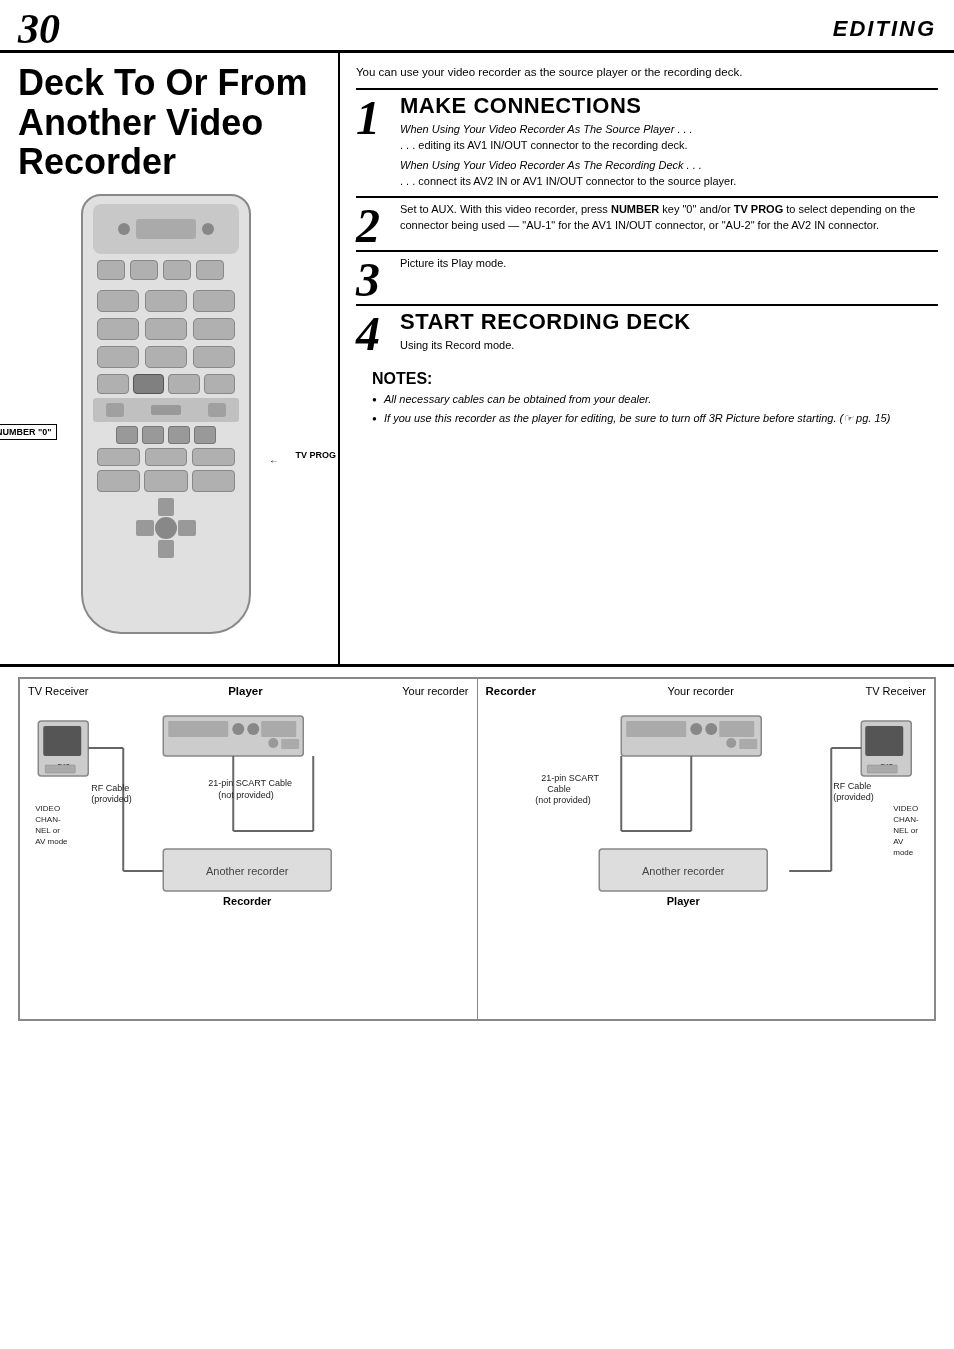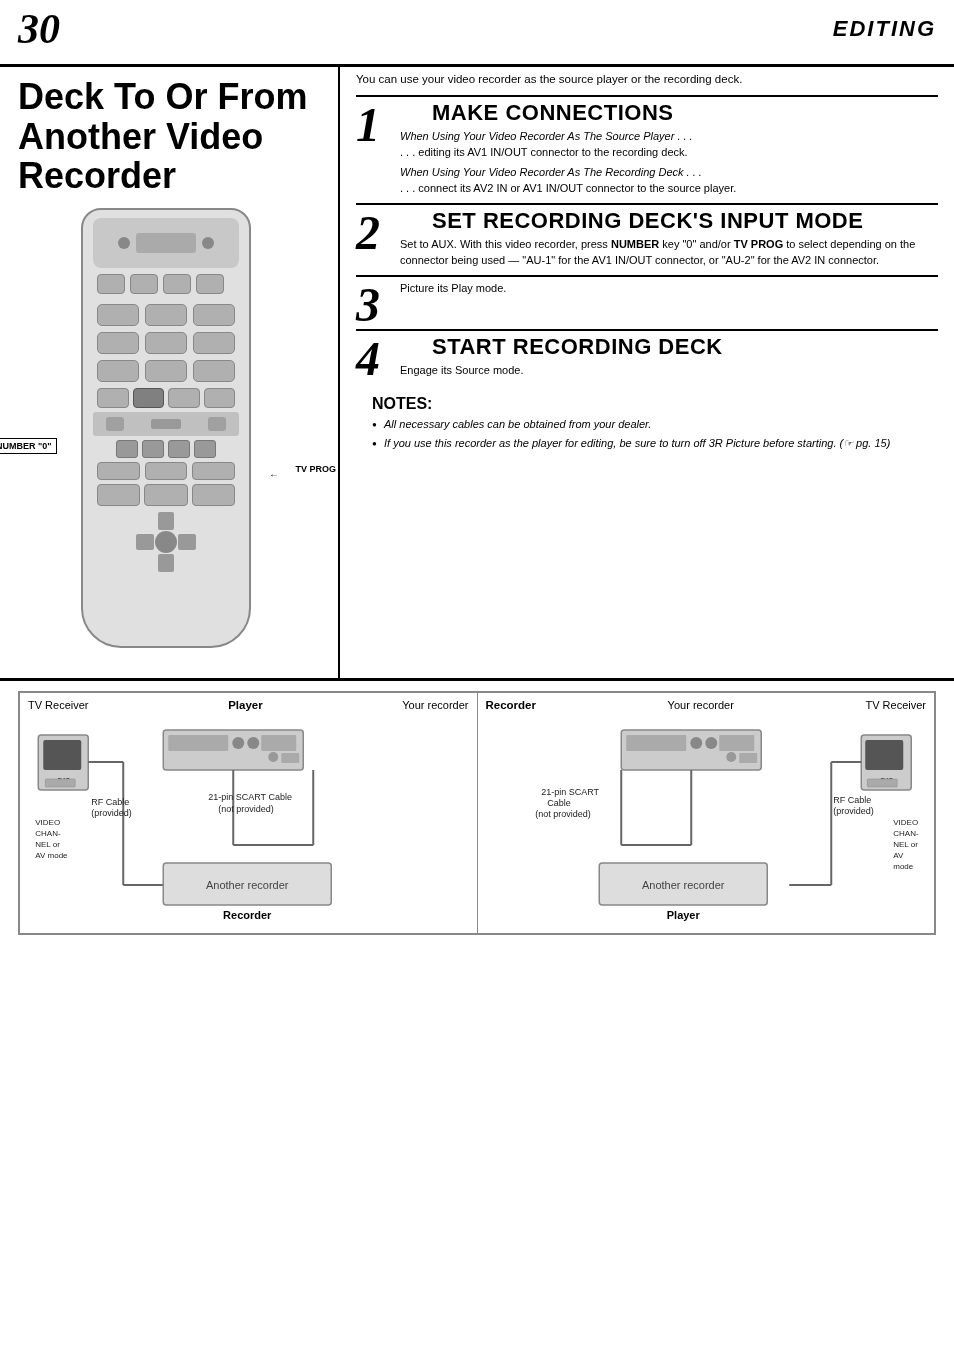--- a/index.html
+++ b/index.html
@@ -11,21 +11,21 @@
       font-size: 12px;
       color: #000;
       position: relative;
     }
 
     
     .header {
       display: flex;
       justify-content: space-between;
       align-items: flex-start;
-      padding: 8px 18px 14px 18px;
+      padding: 8px 18px 0 18px;
       border-bottom: 3px solid #000;
       margin-bottom: 0;
     }
     .page-number {
       font-size: 42px;
       font-weight: bold;
       font-style: italic;
       font-family: Georgia, serif;
       line-height: 1;
     }
@@ -158,21 +158,21 @@
       border-radius: 2px;
     }
     .nav-up { width: 16px; height: 18px; top: 0; left: 22px; }
     .nav-down { width: 16px; height: 18px; bottom: 0; left: 22px; }
     .nav-left { width: 18px; height: 16px; top: 22px; left: 0; }
     .nav-right { width: 18px; height: 16px; top: 22px; right: 0; }
 
     
     .right-col {
       flex: 1;
-      padding: 4px 16px;
+      padding: 11px 16px;
     }
     .intro-text {
       font-size: 11.5px;
       margin-bottom: 8px;
       line-height: 1.4;
     }
 
     
     .step-section {
       border-top: 2px solid #000;
@@ -195,21 +195,20 @@
       padding: 4px 0 6px 6px;
     }
     .step-heading {
       font-size: 22px;
       font-weight: 900;
       text-transform: uppercase;
       letter-spacing: 0.5px;
       line-height: 1.1;
       margin-bottom: 4px;
       font-family: Arial Black, Arial, sans-serif;
-      margin-left: 32px;
     }
     .step-text {
       font-size: 11px;
       line-height: 1.45;
     }
     .step-text em {
       font-style: italic;
     }
     .step-text strong {
       font-weight: bold;
@@ -243,21 +242,21 @@
       font-style: normal;
       font-size: 8px;
       top: 2px;
     }
 
     
     .diagram-section {
       border: 2px solid #888;
       margin: 10px 18px;
       display: flex;
-      height: 244px;
+      height: 344px;
     }
     .diagram-half {
       flex: 1;
       border-right: 1px solid #888;
       position: relative;
       padding: 6px 8px;
       overflow: hidden;
     }
     .diagram-half:last-child { border-right: none; }
     .diag-header {
@@ -395,37 +394,36 @@
         <p class="step-text" style="margin-top:4px;">
           <em>When Using Your Video Recorder As The Recording Deck . . .</em>
         </p>
         <p class="step-text">. . . connect its AV2 IN or AV1 IN/OUT connector to the source player.</p>
       </div>
     </div>
 
     <div class="step-section">
       <div class="step-number">2</div>
       <div class="step-content">
-        <div class="step-heading">SET RECORDING DECK'S INPUT MODE</div>
         <p class="step-text">Set to AUX. With this video recorder, press <strong>NUMBER</strong> key "0" and/or <strong>TV PROG</strong> to select depending on the connector being used — "AU-1" for the AV1 IN/OUT connector, or "AU-2" for the AV2 IN connector.</p>
       </div>
     </div>
 
     <div class="step-section">
       <div class="step-number">3</div>
       <div class="step-content">
         <p class="step-text">Picture its Play mode.</p>
       </div>
     </div>
 
     <div class="step-section">
       <div class="step-number">4</div>
       <div class="step-content">
         <div class="step-heading">START RECORDING DECK</div>
-        <p class="step-text">Engage its Source mode.</p>
+        <p class="step-text">Using its Record mode.</p>
       </div>
     </div>
 
     <div class="notes-section">
       <div class="notes-heading">NOTES:</div>
       <ul class="notes-list">
         <li>All necessary cables can be obtained from your dealer.</li>
         <li><em>If you use this recorder as the player for editing, be sure to turn off 3R Picture before starting. (☞ pg. 15)</em></li>
       </ul>
     </div>

